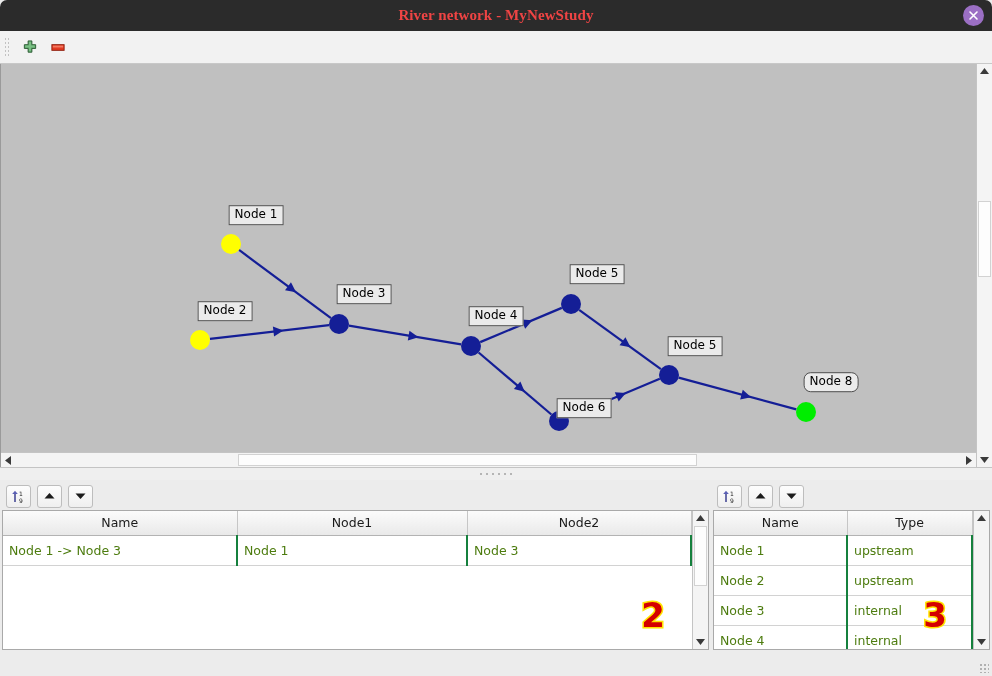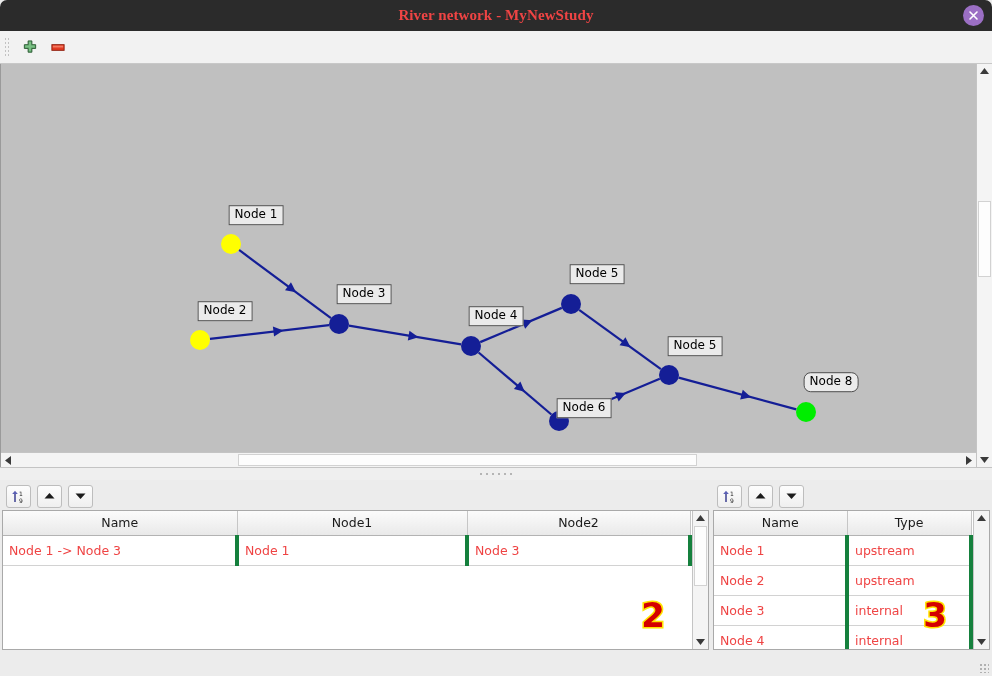--- a/index.html
+++ b/index.html
@@ -220,24 +220,24 @@
     background: linear-gradient(#fbfbfb, #e9e9e9);
     border-right: 1px solid #c6c6c6;
     border-bottom: 1px solid #b3b3b3;
     font-weight: normal;
     font-size: 12.5px;
     color: #1a1a1a;
     text-align: center;
   }
   table.grid td {
     height: 30px;
-    border-right: 4px solid #15803d;
+    border-right: 2px solid #15803d;
     border-bottom: 1px solid #d2d2d2;
     padding: 4px 6px;
-    color: #ef4444;
+    color: #4d7c0f;
     background: #fff;
     white-space: nowrap;
     overflow: hidden;
   }
   .panel-footer {
     flex: 0 0 26px;
     background: #ececec;
   }
   #resize-grip {
     position: absolute;

